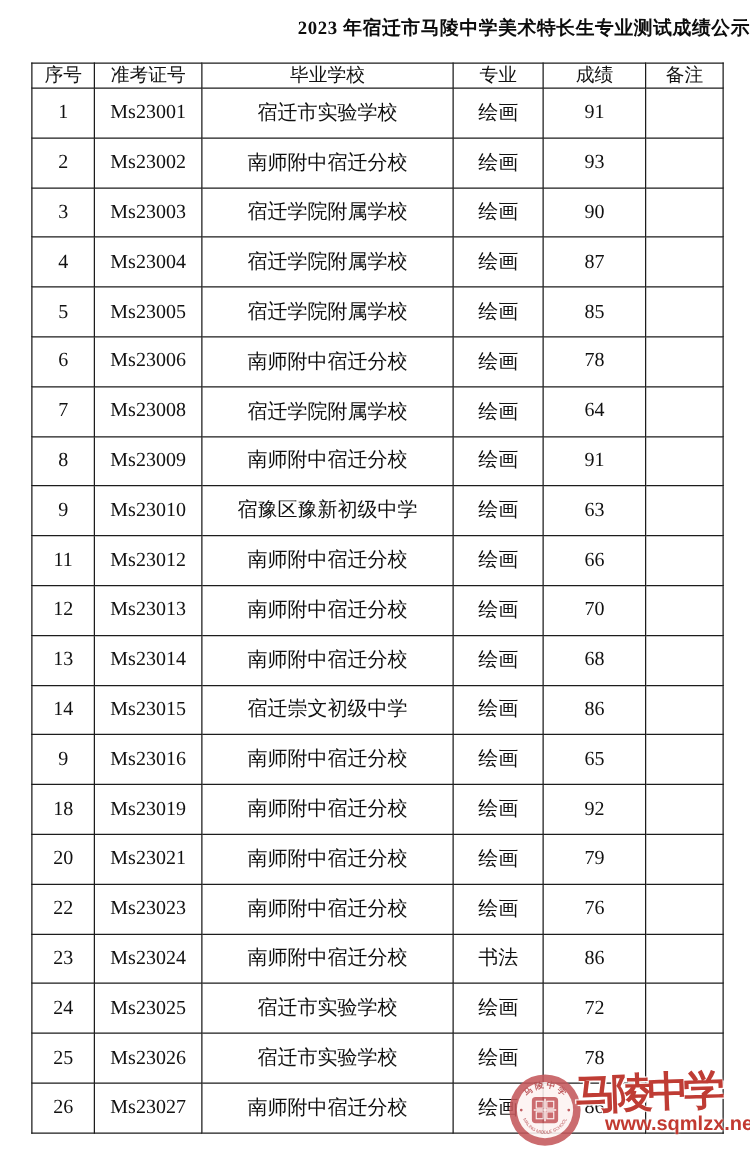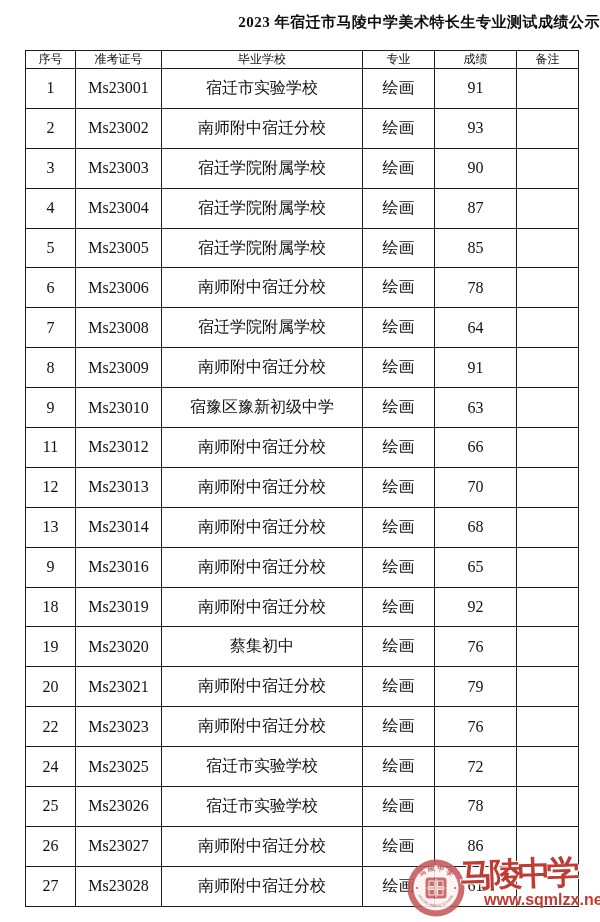--- a/index.html
+++ b/index.html
@@ -32,21 +32,21 @@
     text-align: center;
     vertical-align: middle;
     padding: 0;
     font-size: 16px;
     font-weight: normal;
     color: #111111;
     overflow: hidden;
     white-space: nowrap;
   }
   .results-table th {
-    font-size: 12px;
+    font-size: 15px;
   }
   
   .watermark {
     position: absolute;
     left: 404px; top: 850px;
     width: 182px; height: 72px;
     pointer-events: none;
     z-index: 5;
   }
   .seal {
@@ -193,57 +193,65 @@
   </tr>
       <tr>
     <td>13</td>
     <td>Ms23014</td>
     <td>南师附中宿迁分校</td>
     <td>绘画</td>
     <td>68</td>
     <td></td>
   </tr>
       <tr>
+    <td>14</td>
+    <td>Ms23015</td>
+    <td>宿迁崇文初级中学</td>
+    <td>绘画</td>
+    <td>86</td>
+    <td></td>
+  </tr>
+      <tr>
     <td>9</td>
     <td>Ms23016</td>
     <td>南师附中宿迁分校</td>
     <td>绘画</td>
     <td>65</td>
     <td></td>
   </tr>
       <tr>
     <td>18</td>
     <td>Ms23019</td>
     <td>南师附中宿迁分校</td>
     <td>绘画</td>
     <td>92</td>
     <td></td>
   </tr>
       <tr>
-    <td>19</td>
-    <td>Ms23020</td>
-    <td>蔡集初中</td>
-    <td>绘画</td>
-    <td>76</td>
-    <td></td>
-  </tr>
-      <tr>
     <td>20</td>
     <td>Ms23021</td>
     <td>南师附中宿迁分校</td>
     <td>绘画</td>
     <td>79</td>
     <td></td>
   </tr>
       <tr>
     <td>22</td>
     <td>Ms23023</td>
     <td>南师附中宿迁分校</td>
     <td>绘画</td>
     <td>76</td>
+    <td></td>
+  </tr>
+      <tr>
+    <td>23</td>
+    <td>Ms23024</td>
+    <td>南师附中宿迁分校</td>
+    <td>书法</td>
+    <td>86</td>
     <td></td>
   </tr>
       <tr>
     <td>24</td>
     <td>Ms23025</td>
     <td>宿迁市实验学校</td>
     <td>绘画</td>
     <td>72</td>
     <td></td>
   </tr>
@@ -254,28 +262,20 @@
     <td>绘画</td>
     <td>78</td>
     <td></td>
   </tr>
       <tr>
     <td>26</td>
     <td>Ms23027</td>
     <td>南师附中宿迁分校</td>
     <td>绘画</td>
     <td>86</td>
-    <td></td>
-  </tr>
-      <tr>
-    <td>27</td>
-    <td>Ms23028</td>
-    <td>南师附中宿迁分校</td>
-    <td>绘画</td>
-    <td>61</td>
     <td></td>
   </tr>
     </tbody>
 </table>
 
 <div class="watermark">
   <svg class="seal" viewBox="0 0 60 60" width="60" height="60">
     <circle cx="30" cy="30" r="28.5" fill="#c4585c"></circle>
     <circle cx="30" cy="30" r="22.5" fill="#fdf3f2"></circle>
     <rect x="19.5" y="19.5" width="21" height="21" rx="3" fill="#c4585c"></rect>

